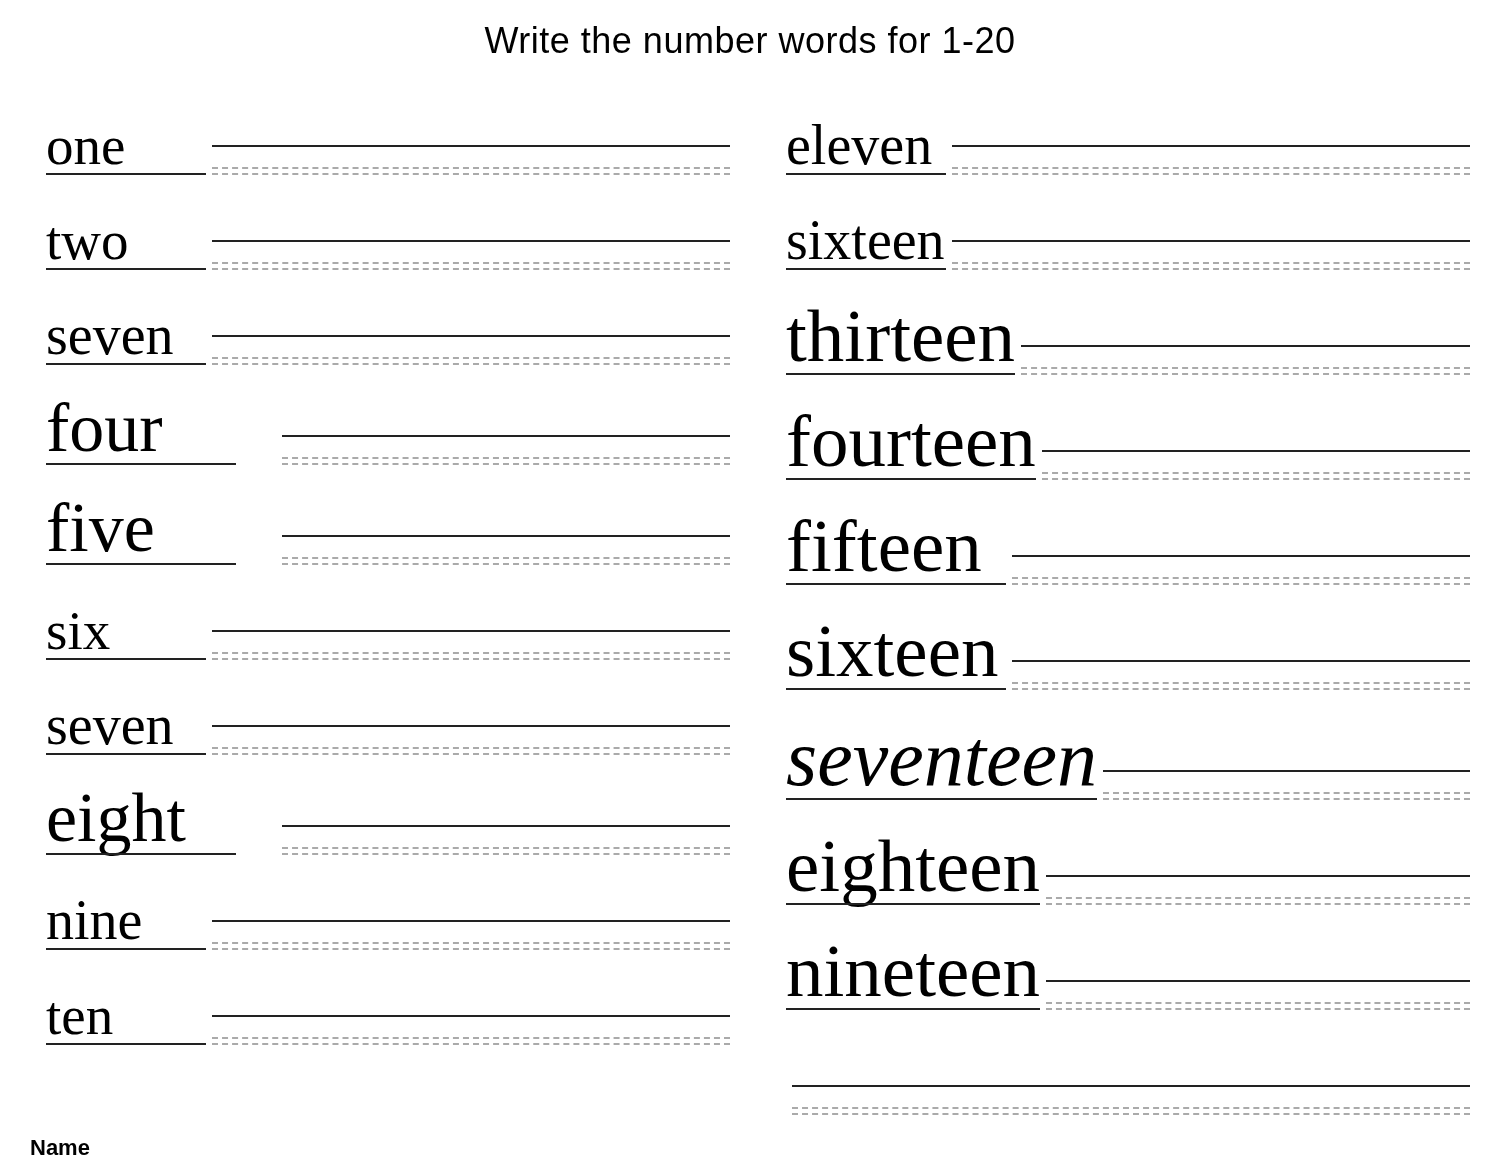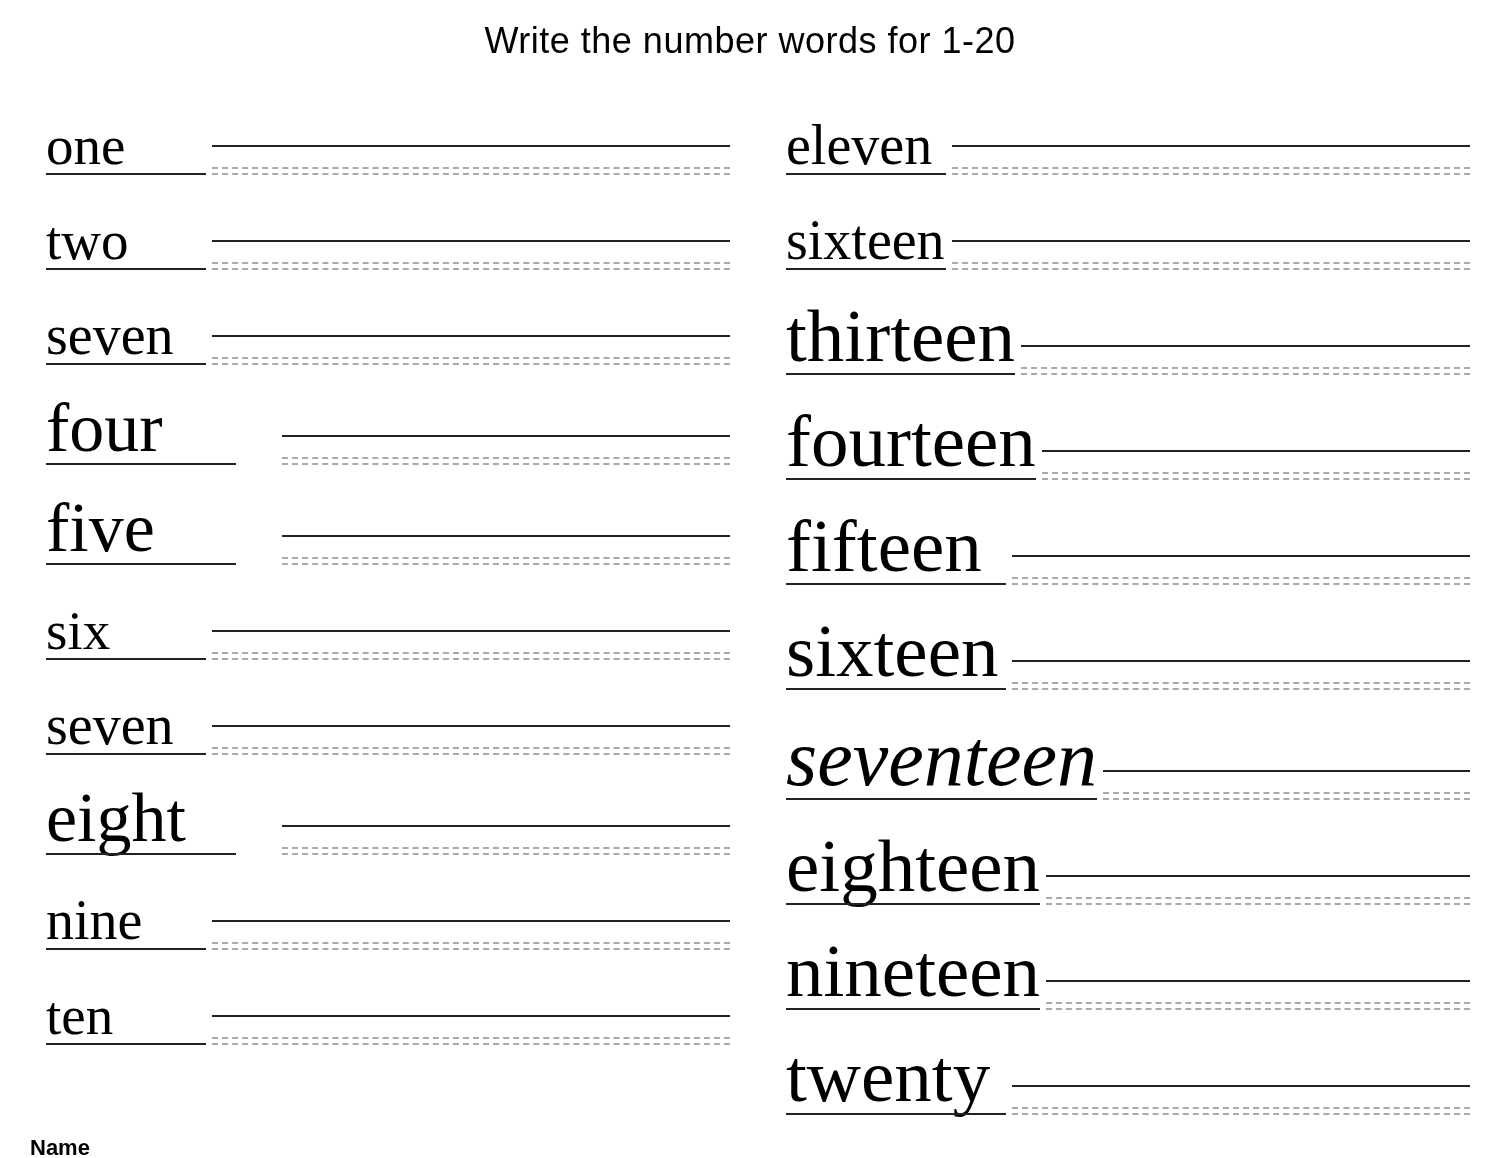--- a/index.html
+++ b/index.html
@@ -297,21 +297,20 @@
         </div>
         <div class="row row-xl">
           <span class="word">nineteen</span>
           <div class="lines-area">
             <div class="solid-line"></div>
             <div class="dotted-line"></div>
             <div class="dotted-line-2"></div>
           </div>
         </div>
         <div class="row row-xl">
-          <span class="word">twenty</span>
           <div class="lines-area">
             <div class="solid-line"></div>
             <div class="dotted-line"></div>
             <div class="dotted-line-2"></div>
           </div>
         </div>
       </div>
   </div>
 
   <div class="name-row">

